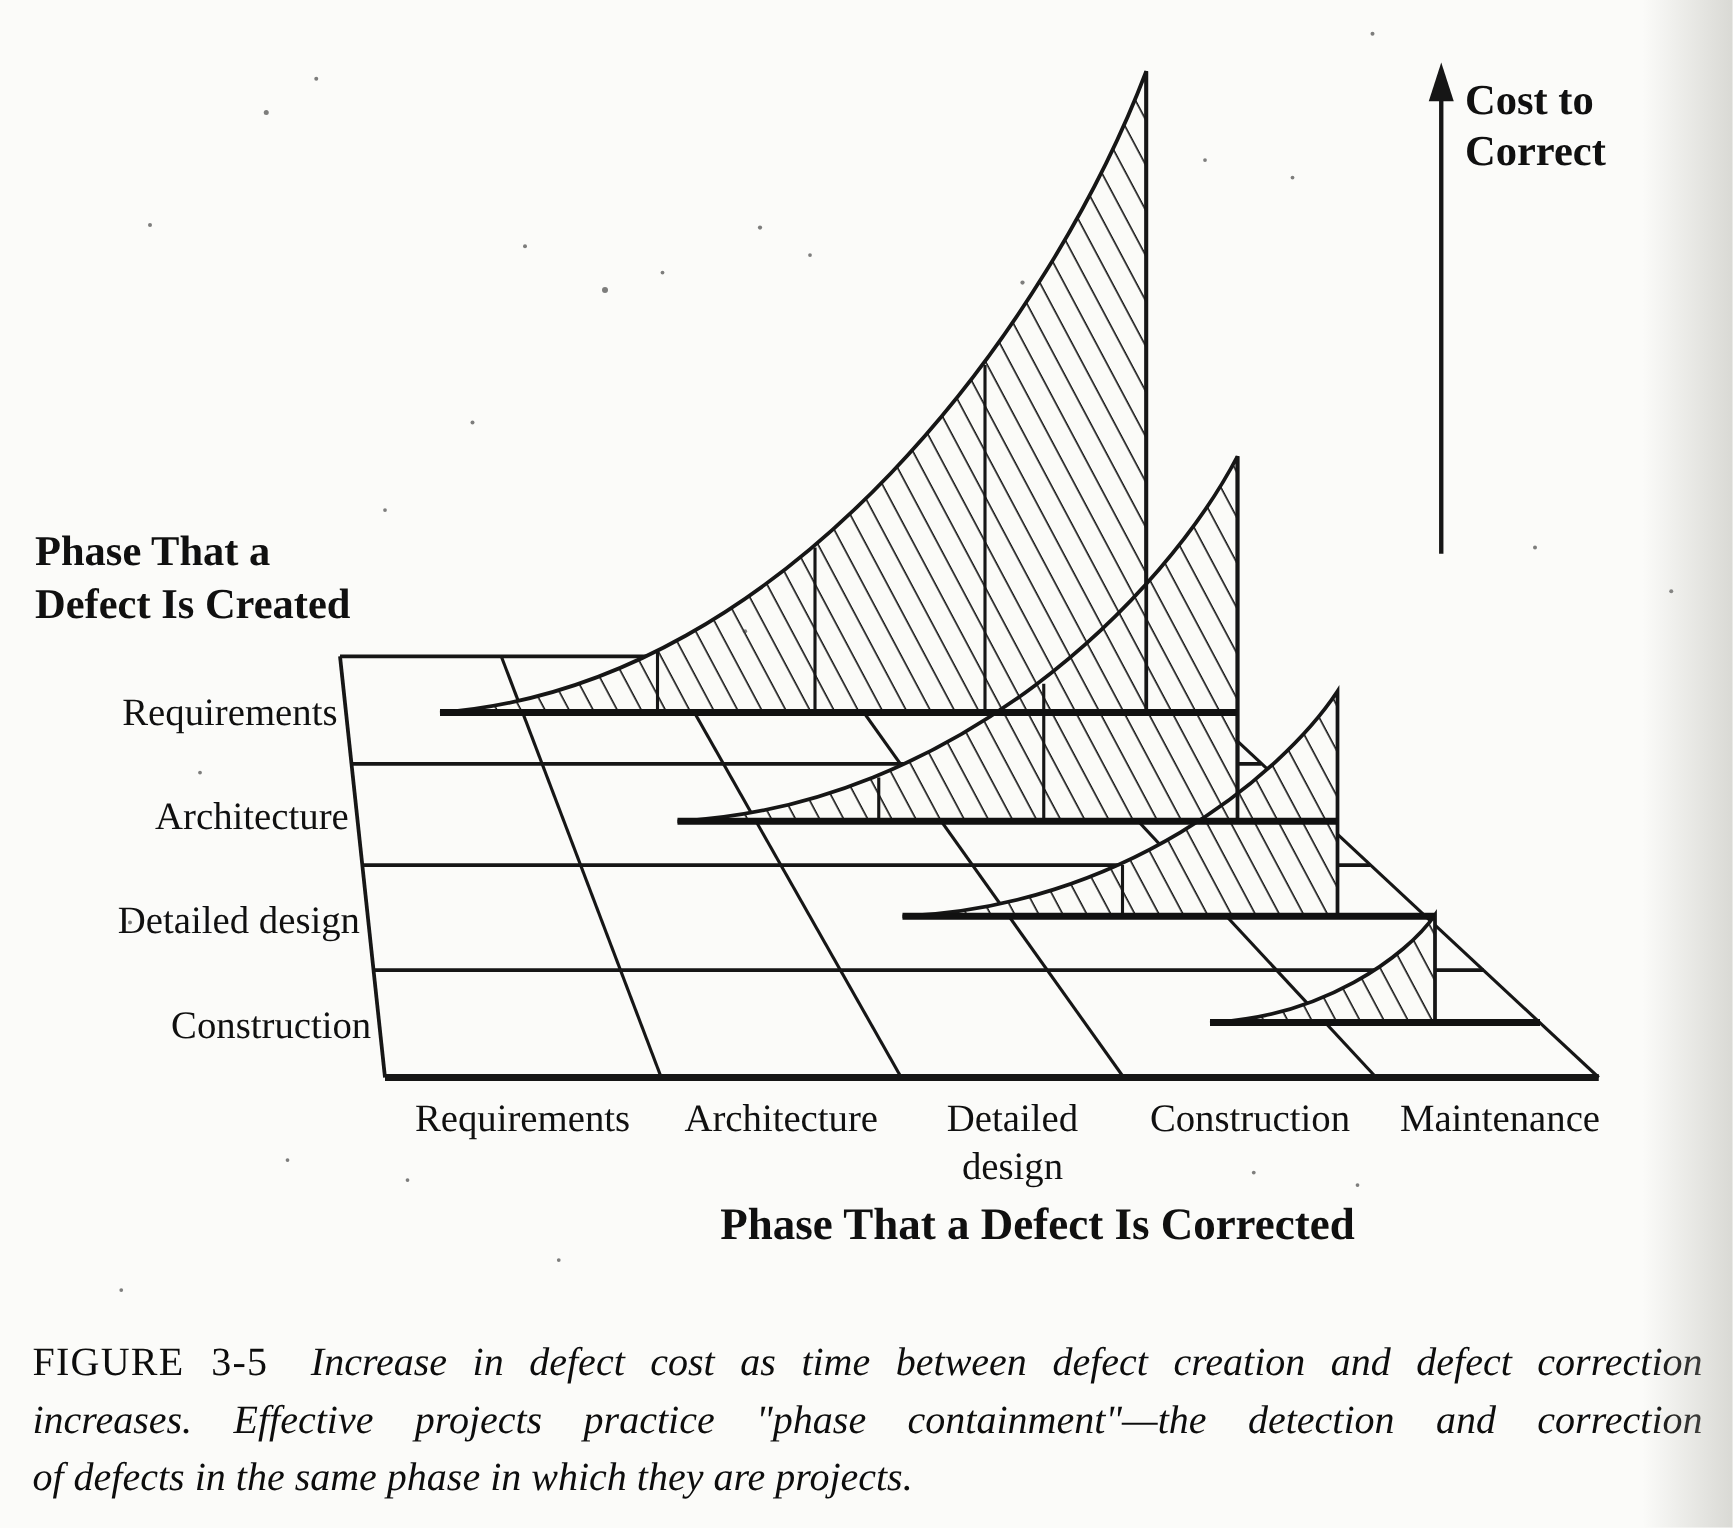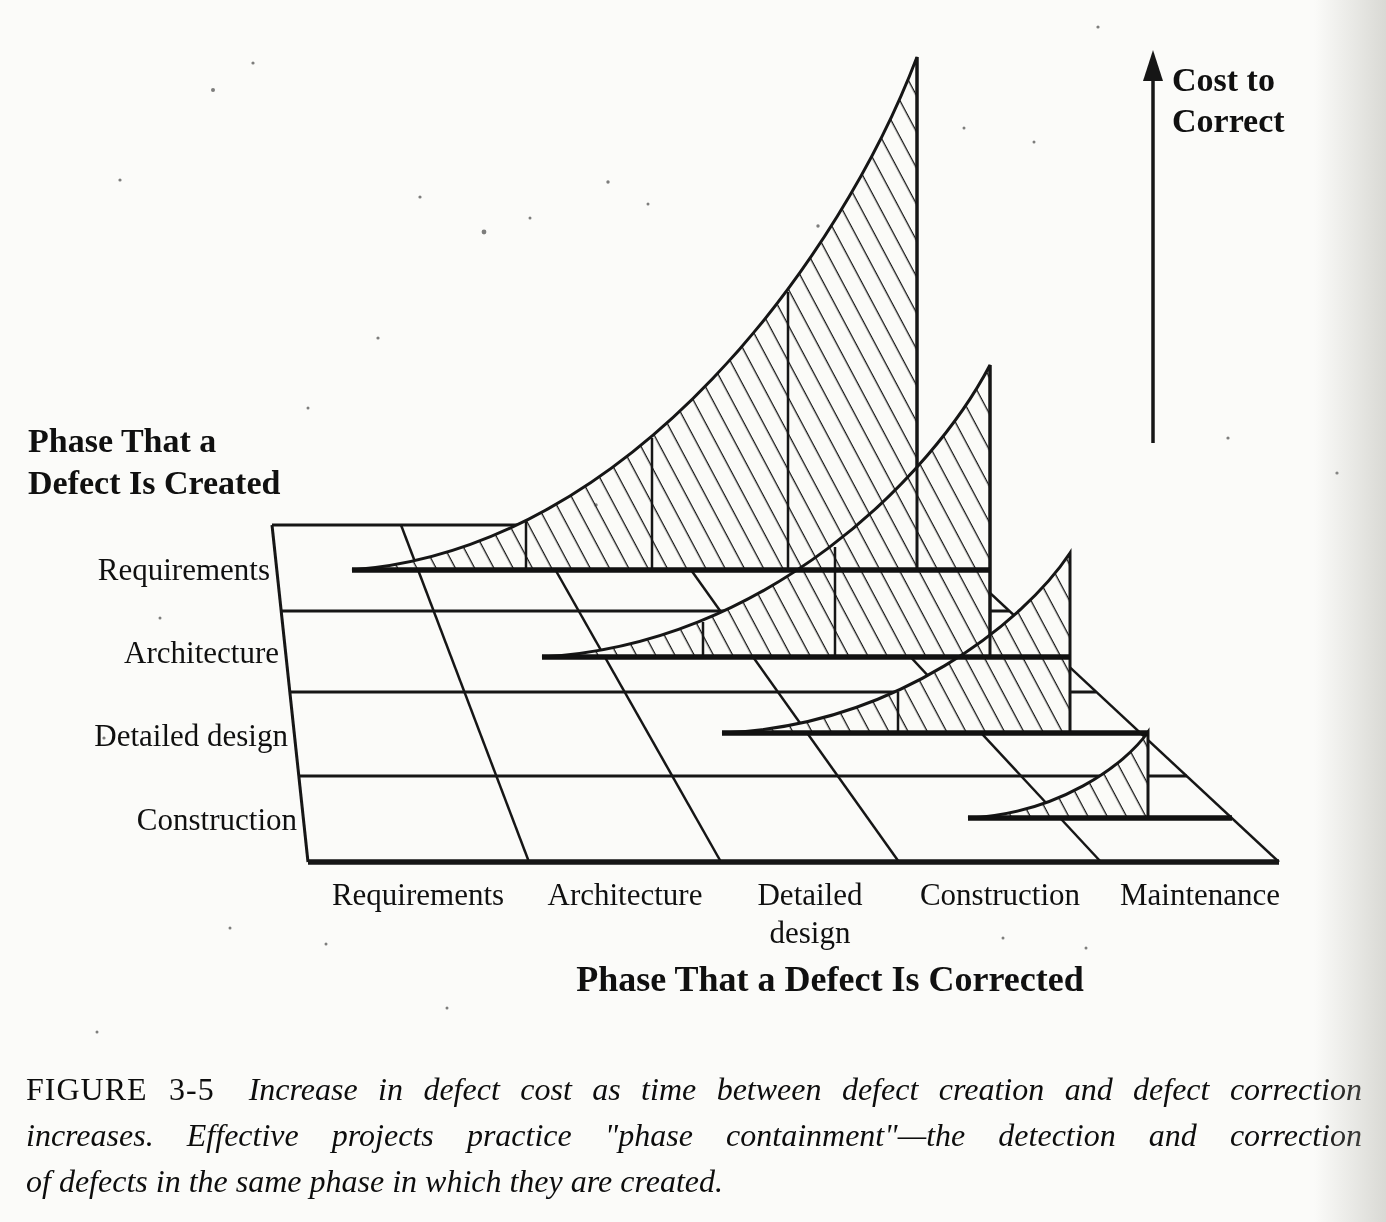--- a/index.html
+++ b/index.html
@@ -144,16 +144,16 @@
       <circle cx="447" cy="1008" r="1.5"></circle>
     <circle cx="97" cy="1032" r="1.5"></circle>
   </g>
 </svg>
 
 <div class="caption">
   <div class="cap-line cap-just">
     <span class="fig-label">FIGURE 3-5</span><span class="cap-italic">Increase in defect cost as time between defect creation and defect correction</span>
   </div>
   <div class="cap-line cap-just cap-italic">increases. Effective projects practice "phase containment"—the detection and correction</div>
-  <div class="cap-line cap-italic">of defects in the same phase in which they are created.</div>
+  <div class="cap-line cap-italic">of defects in the same phase in which they are projects.</div>
 </div>
 
 <div class="edge-vignette"></div>
 
 </body></html>

